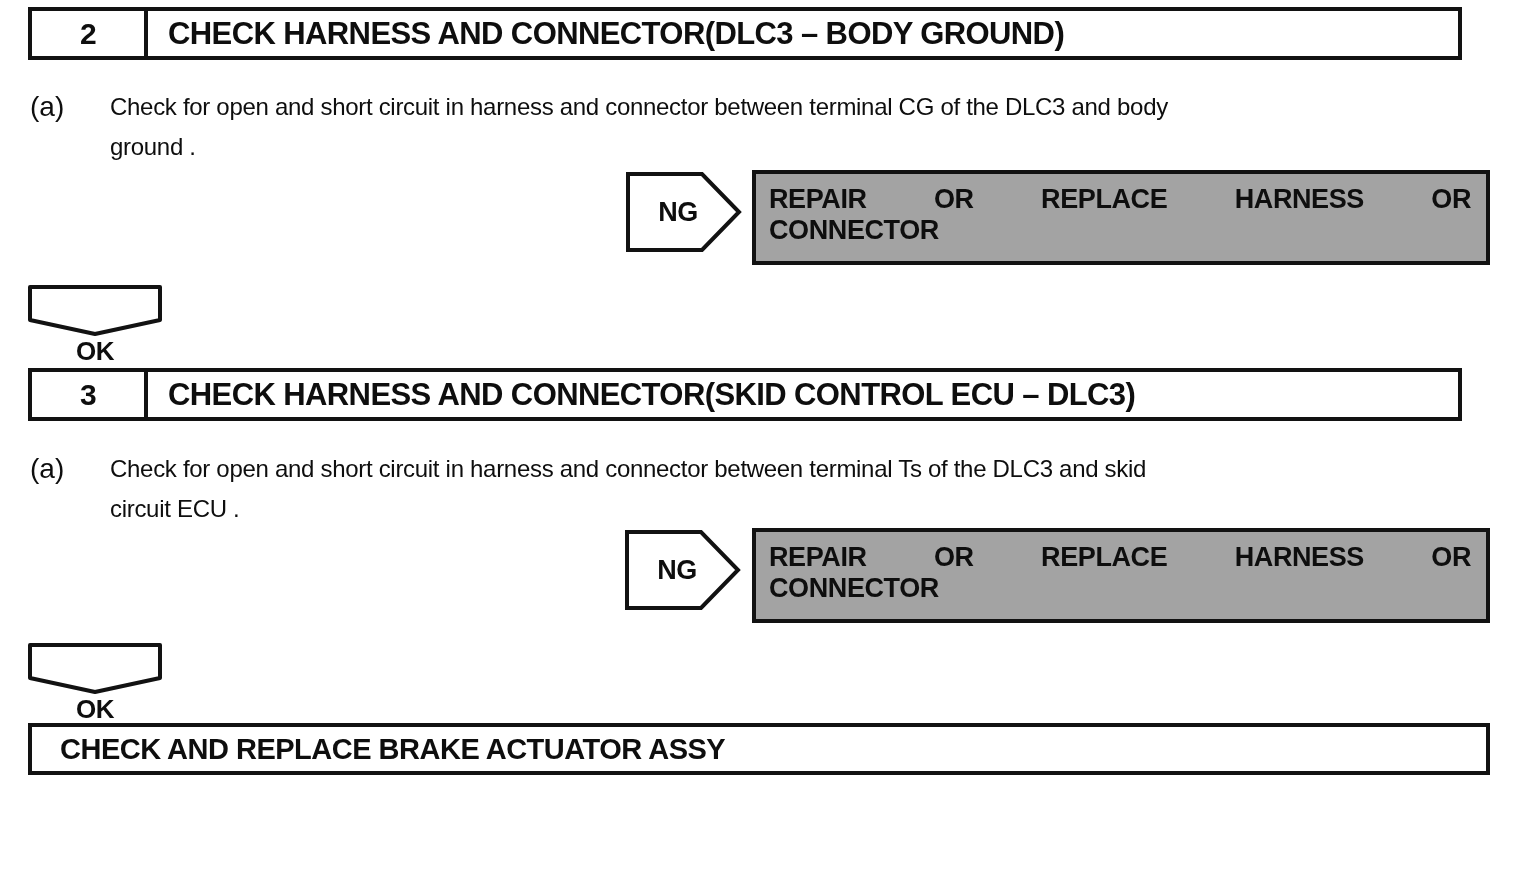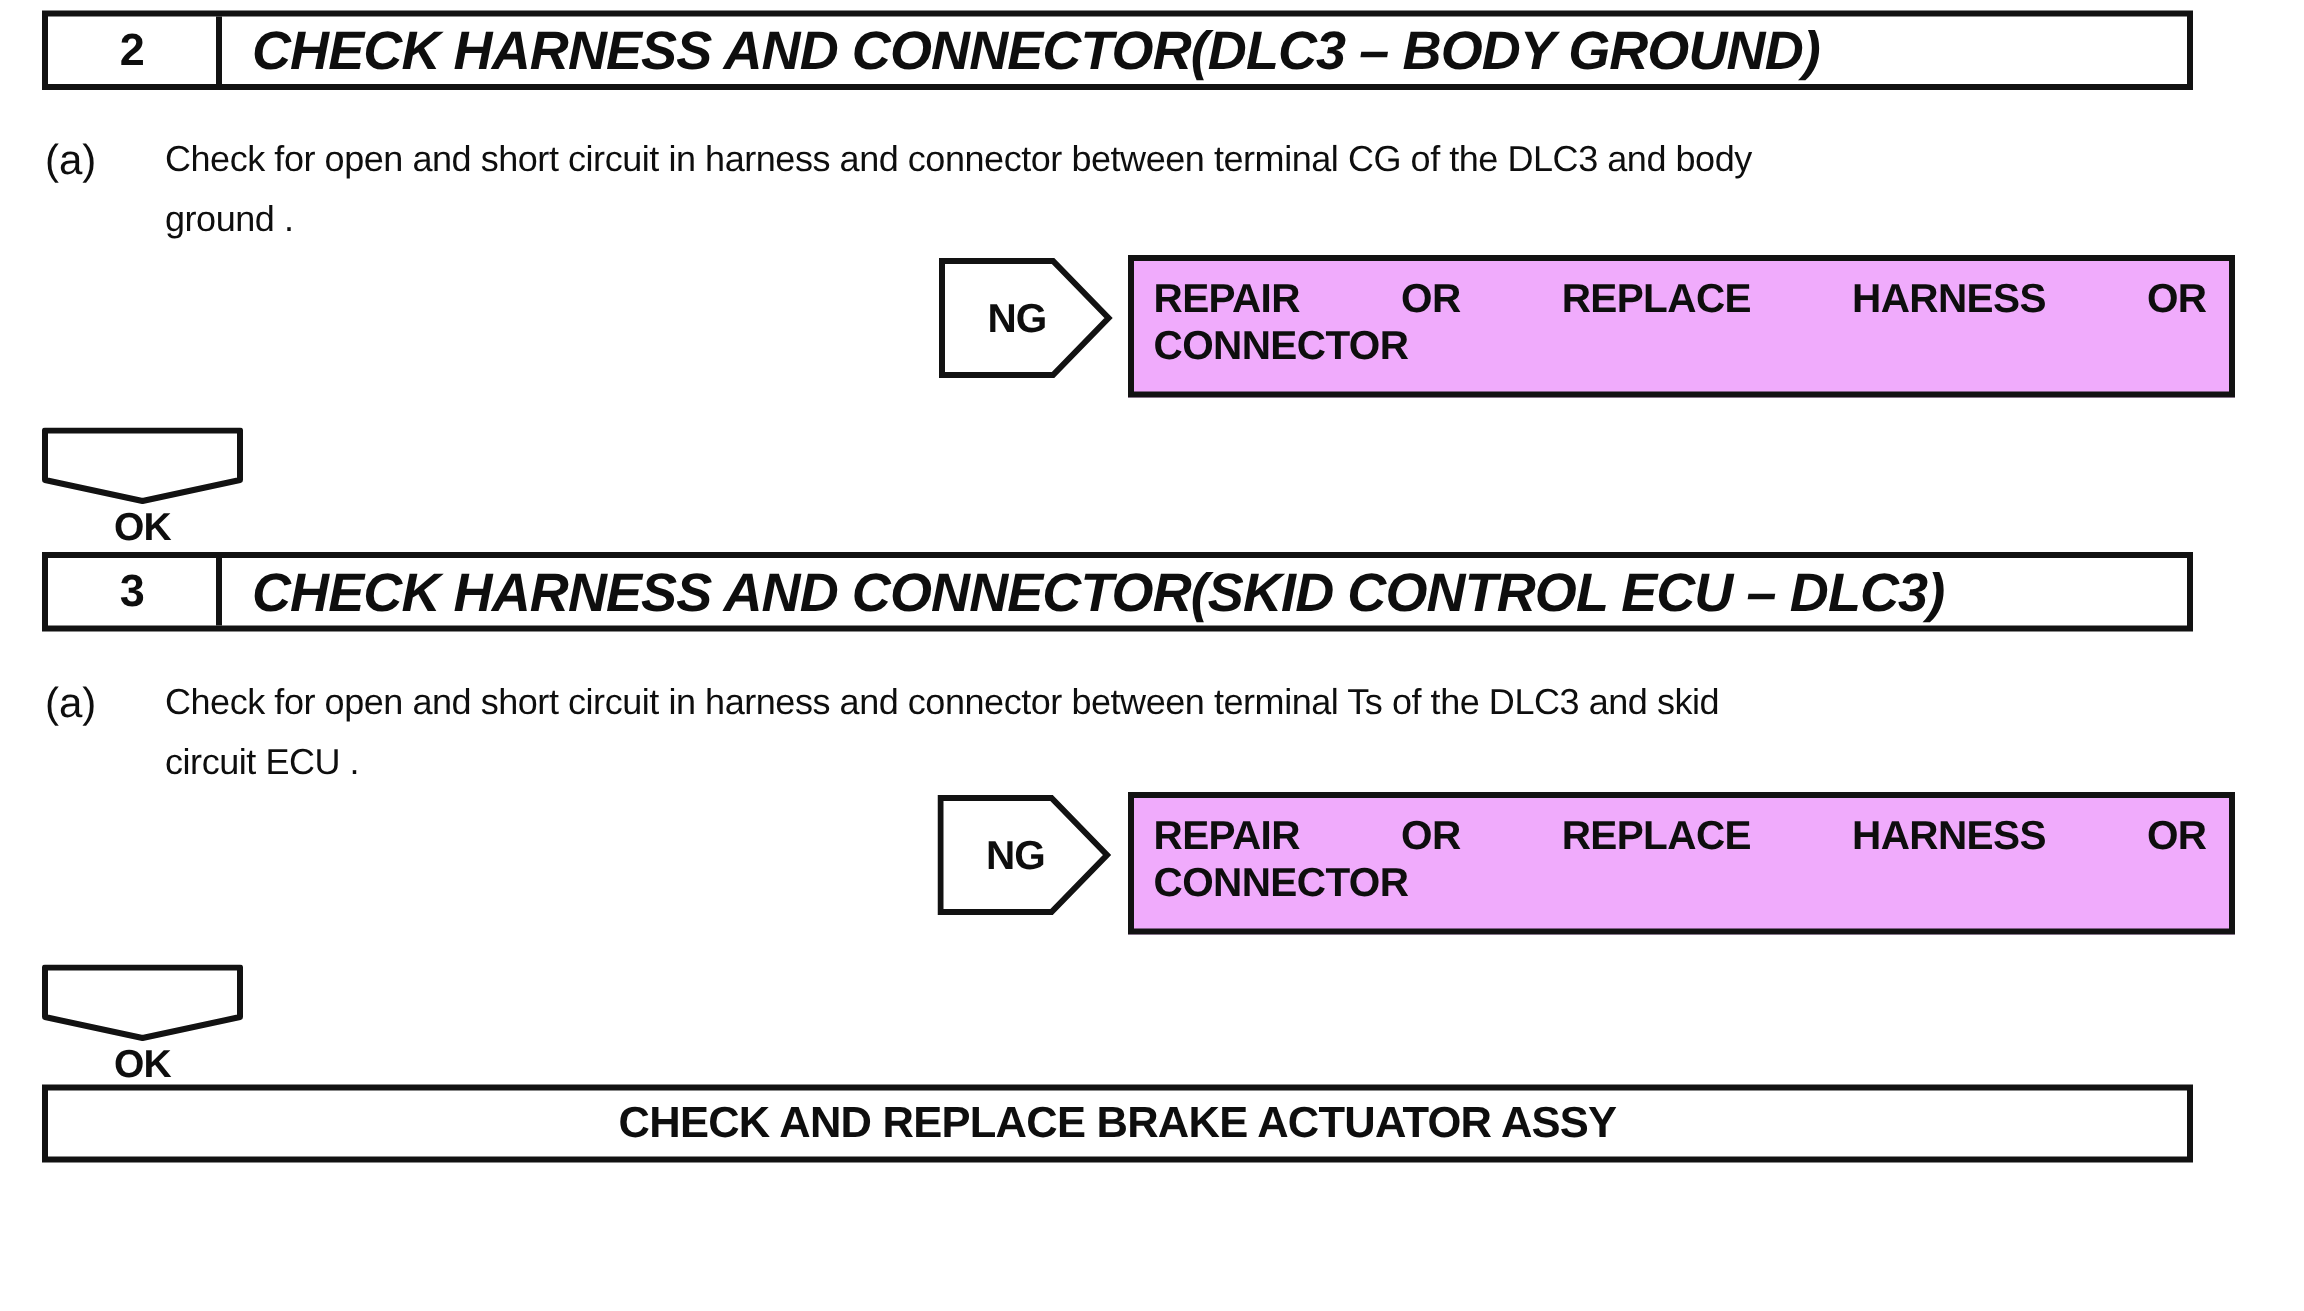--- a/index.html
+++ b/index.html
@@ -32,24 +32,23 @@
     font-weight: bold;
     font-size: 30px;
     letter-spacing: -0.5px;
   }
   .step-title {
     flex: 1;
     display: flex;
     align-items: center;
     padding-left: 20px;
     font-weight: bold;
-    font-size: 36px;
+    font-size: 31px;
     letter-spacing: -0.6px;
     white-space: nowrap;
-    font-style: italic;
   }
   
   .para { position: absolute; left: 30px; width: 1470px; }
   .para-label {
     position: absolute;
     left: 0; top: 0;
     font-size: 28px;
     line-height: 40px;
   }
   .para-text {
@@ -74,21 +73,21 @@
     font-size: 27px;
     letter-spacing: -0.5px;
   }
   
   .result-box {
     position: absolute;
     left: 752px;
     width: 702px;
     height: 77px;
     border: 4px solid #121212;
-    background: #f0abfc;
+    background: #a3a3a3;
     padding: 10px 15px 0 13px;
   }
   .result-line {
     font-weight: bold;
     font-size: 27px;
     line-height: 31px;
     letter-spacing: -0.4px;
   }
   .result-line.justified {
     text-align: justify;
@@ -112,25 +111,25 @@
   
   .final-box {
     position: absolute;
     left: 28px; top: 723px;
     width: 1426px;
     height: 44px;
     border: 4px solid #121212;
     background: #ffffff;
     display: flex;
     align-items: center;
+    padding-left: 28px;
     font-weight: bold;
     font-size: 29px;
     letter-spacing: -0.5px;
     white-space: nowrap;
-    justify-content: center;
   }
 </style>
 </head>
 <body>
 
 <div class="page">
 
   <div class="step-header" style="top: 7px;">
     <div class="step-num">2</div>
     <div class="step-title">CHECK HARNESS AND CONNECTOR(DLC3 – BODY GROUND)</div>

